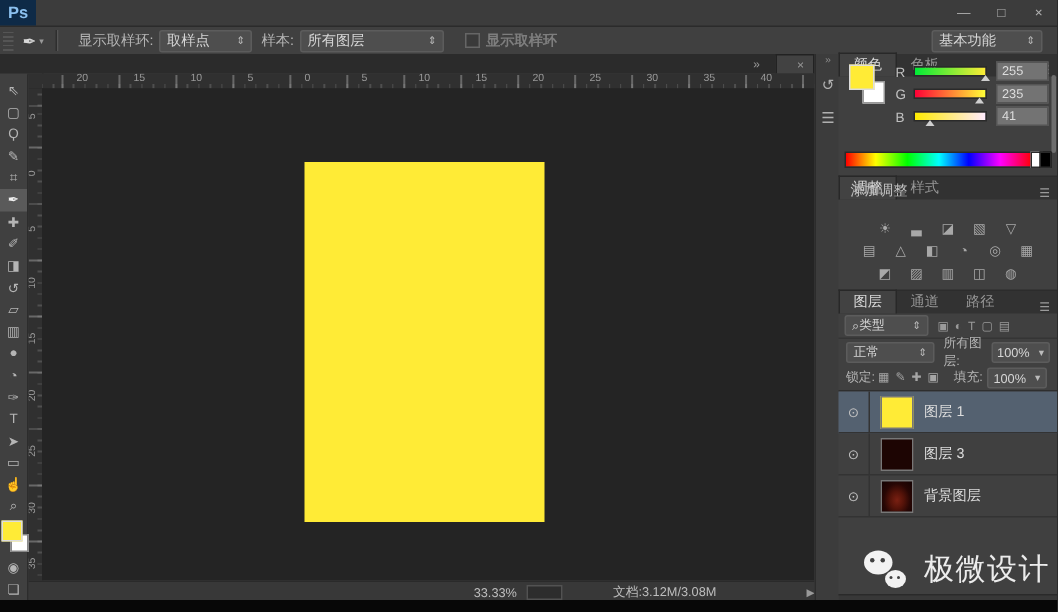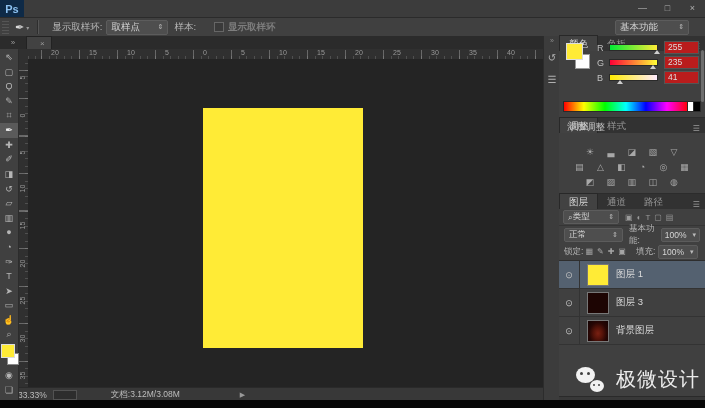--- a/index.html
+++ b/index.html
@@ -1,18 +1,18 @@
 <!DOCTYPE html>
 <html><head>
 <meta charset="utf-8">
 <style>
   html,body{margin:0;padding:0;background:#222;}
   .app{position:relative;width:705px;height:408px;background:#404040;overflow:hidden;
        font-family:"Liberation Sans",sans-serif;color:#c8c8c8;-webkit-user-select:none;}
-  .abs{position:absolute;}
+  .abs{position:absolute;justify-content:flex-end;}
   
   .menubar{left:0;top:0;width:705px;height:17px;background:#3c3c3c;border-bottom:1px solid #2b2b2b;
            display:flex;align-items:center;font-size:10px;}
   .ps-logo{width:24px;height:17px;background:#0e2a47;color:#8cc1f0;font-weight:bold;font-size:11px;
            display:flex;align-items:center;justify-content:center;}
   .menu-item{padding:0 7px;color:#cfcfcf;line-height:17px;white-space:nowrap;}
   .win-controls{margin-left:auto;display:flex;}
   .win-btn{width:25px;text-align:center;color:#b0b0b0;font-size:9px;line-height:15px;}
   
   .optionsbar{left:0;top:18px;width:705px;height:18px;background:#404040;border-bottom:1px solid #282828;
@@ -20,21 +20,21 @@
   .grip{width:7px;height:14px;margin-left:2px;background:repeating-linear-gradient(0deg,#555 0 1px,transparent 1px 3px);}
   .tool-ico{color:#d8d8d8;font-size:11px;margin:0 2px 0 6px;}
   .mini-caret{font-size:6px;color:#999;margin-right:6px;}
   .vsep{width:1px;height:14px;background:#2e2e2e;border-right:1px solid #555;margin:0 7px 0 2px;}
   .opt-label{margin:0 4px 0 6px;white-space:nowrap;}
   .dropdown{background:#4e4e4e;border:1px solid #5c5c5c;border-radius:2px;height:13px;display:flex;
             align-items:center;padding:0 4px;color:#d5d5d5;white-space:nowrap;}
   .dd-caret{margin-left:auto;font-size:7px;color:#bbb;padding-left:6px;}
   .checkbox{width:8px;height:8px;border:1px solid #666;background:#3a3a3a;margin:0 4px 0 14px;}
   .dim{color:#7e7e7e;font-weight:bold;}
-  .workspace{margin-left:auto;margin-right:16px;width:64px;}
+  .workspace{margin-left:auto;margin-right:10px;width:64px;}
   
   .tabrow{left:0;top:36px;width:543px;height:13px;background:#2b2b2b;display:flex;align-items:flex-end;font-size:9px;}
   .collapse{width:26px;color:#9a9a9a;font-size:8px;text-align:center;line-height:13px;}
   .doc-tab{background:#424242;border:1px solid #222;border-bottom:none;height:12px;display:flex;
            align-items:center;padding:0 6px;color:#d8d8d8;white-space:nowrap;}
   .tab-close{margin-left:7px;color:#9a9a9a;font-size:8px;}
   
   .ruler-corner{left:18px;top:49px;width:10px;height:10px;background:#303030;border-right:1px solid #222;border-bottom:1px solid #222;}
   .ruler-top{left:28px;top:49px;width:515px;height:10px;background:#303030;border-bottom:1px solid #222;overflow:hidden;
      background-image:repeating-linear-gradient(90deg,rgba(150,150,150,.55) 0 1px,transparent 1px 38px),
@@ -81,21 +81,21 @@
   .cswatch-fg{position:absolute;left:0;top:0;width:15px;height:15px;background:#ffeb36;border:1px solid #ddd;}
   .channels{position:absolute;left:38px;top:4px;right:6px;}
   .channel-row{display:flex;align-items:center;height:15px;}
   .ch-label{width:12px;font-size:9px;color:#c0c0c0;}
   .ch-track{position:relative;flex:1;height:5px;border:1px solid #2a2a2a;}
   .channel-row:nth-of-type(1) .ch-track{background:linear-gradient(90deg,rgb(0,235,54),rgb(255,235,54));}
   .channel-row:nth-of-type(2) .ch-track{background:linear-gradient(90deg,rgb(255,0,54),rgb(255,255,54));}
   .channel-row:nth-of-type(3) .ch-track{background:linear-gradient(90deg,rgb(255,235,0),rgb(255,235,255));}
   .slider-thumb{position:absolute;top:5px;width:0;height:0;border-left:3px solid transparent;
                 border-right:3px solid transparent;border-bottom:4px solid #cfcfcf;}
-  .ch-value{width:27px;height:11px;margin-left:6px;background:#b91c1c;border:1px solid #555;
+  .ch-value{width:27px;height:11px;margin-left:6px;background:#737373;border:1px solid #555;
             font-size:8.5px;color:#ddd;text-align:left;padding:0 3px;line-height:11px;}
   .spectrum{position:absolute;left:4px;right:16px;bottom:5px;height:9px;border:1px solid #2a2a2a;
             background:linear-gradient(90deg,#f00 0%,#ff0 16%,#0f0 33%,#0ff 50%,#00f 66%,#f0f 83%,#f00 100%);}
   .spec-white{position:absolute;right:10px;bottom:5px;width:6px;height:9px;background:#fff;border:1px solid #2a2a2a;}
   .spec-black{position:absolute;right:4px;bottom:5px;width:6px;height:9px;background:#000;border:1px solid #2a2a2a;}
   .cscroll{position:absolute;right:1px;top:14px;width:3px;height:52px;background:#6e6e6e;border-radius:2px;}
   
   .adj-hint{position:absolute;left:8px;top:3px;font-size:9.5px;color:#c2c2c2;}
   .adj-rows{position:absolute;left:0;right:0;top:16px;}
   .adj-row{display:flex;justify-content:center;gap:5px;margin-bottom:3px;}
@@ -151,20 +151,24 @@
     <span class="grip"></span>
     <span class="tool-ico">✒</span>
     <span class="mini-caret">▾</span>
     <span class="vsep"></span>
     <span class="opt-label">显示取样环:</span>
     <span class="dropdown" style="width:52px;">
       <span>取样点</span>
       <span class="dd-caret">⇕</span>
     </span>
     <span class="opt-label">样本:</span>
+    <span class="dropdown" style="width:86px;">
+      <span>所有图层</span>
+      <span class="dd-caret">⇕</span>
+    </span>
     <span class="checkbox"></span>
     <span class="dim">显示取样环</span>
     <span class="dropdown workspace">
       <span>基本功能</span>
       <span class="dd-caret">⇕</span>
     </span>
   </div>
 
   <div class="abs tabrow">
     <span class="collapse">»</span>
@@ -371,21 +375,21 @@
             <span>T</span>
             <span>▢</span>
             <span>▤</span>
           </span>
       </div>
       <div class="blendrow">
         <span class="dropdown blend-dd">
           <span>正常</span>
           <span class="dd-caret">⇕</span>
         </span>
-        <span style="margin-left:6px;">基本功能:</span>
+        <span style="margin-left:6px;">所有图层:</span>
         <span class="small-box">
           <span>100%</span>
           <span class="dd-caret">▾</span>
         </span>
       </div>
       <div class="lockrow">
         <span>锁定:</span>
         <span class="lock-icos">
 
         <span>▦</span>

